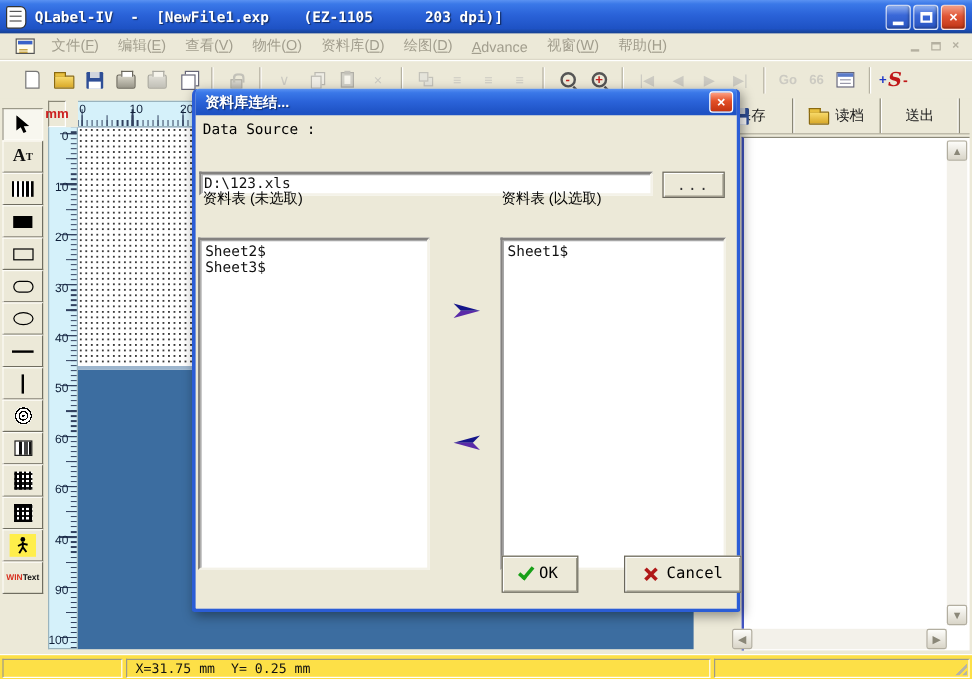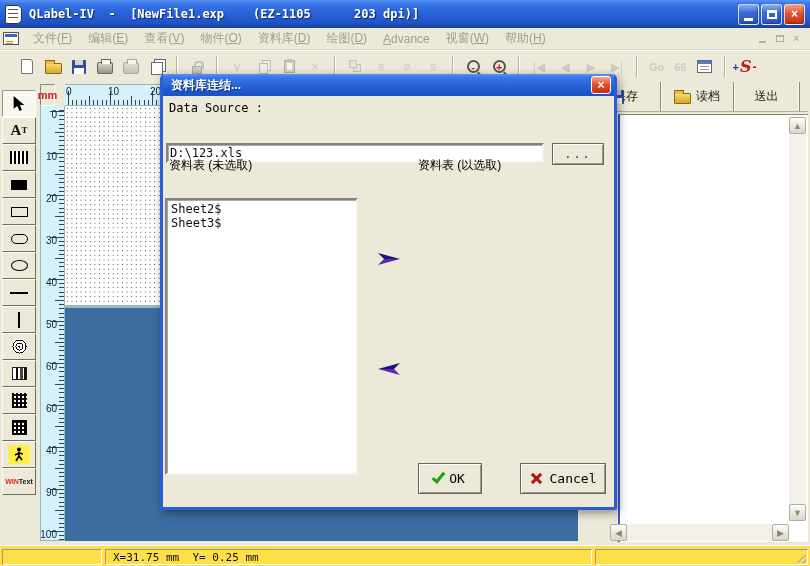--- a/index.html
+++ b/index.html
@@ -18,21 +18,21 @@
   .win-btns { display:flex; gap:2px; }
   .win-btn { width:21px; height:21px; border-radius:3px; border:1px solid rgba(255,255,255,.75);
     display:flex; align-items:center; justify-content:center; color:#fff; font-weight:bold; font-size:12px;
     background:linear-gradient(180deg,#8fb0f0 0%,#3a68d8 40%,#2a55c0 100%); box-shadow:inset -1px -1px 2px rgba(0,0,0,.3); }
   .win-btn.close { background:linear-gradient(180deg,#f4a088 0%,#e05535 45%,#c03515 100%); }
   .win-btn .minbar { width:9px; height:3px; background:#fff; margin-top:10px; }
   .win-btn .maxbox { width:10px; height:9px; border:2px solid #fff; border-top-width:3px; }
 
   
   .menubar { position:absolute; left:0; top:28px; width:810px; height:22px; background:#ece9d8;
-    display:flex; align-items:center; padding-left:3px; border-bottom:1px solid #dcd8c8; }
+    display:flex; align-items:center; padding-left:13px; border-bottom:1px solid #dcd8c8; }
   .menu-doc-icon { width:16px; height:13px; background:#fffbe8; border:1px solid #555; position:relative; margin-right:6px; flex:none; }
   .menu-doc-icon:before { content:""; position:absolute; left:1px; top:1px; right:1px; height:3px; background:#3a62c8; }
   .menu-doc-icon:after { content:""; position:absolute; left:2px; bottom:2px; width:7px; height:1px; background:#b89020; box-shadow:0 2px 0 #b89020; }
   .menu-item { color:#a29e8e; padding:0 8px; font-size:12px; white-space:nowrap; }
   .menu-item u { text-decoration:underline; }
   .mdi-btns { margin-left:auto; display:flex; gap:2px; padding-right:6px; }
   .mdi-btn { width:15px; height:13px; display:flex; align-items:center; justify-content:center; color:#b4b0a0; font-size:10px; font-weight:bold; }
   .mdi-btn .minbar { width:7px; height:2px; background:#b4b0a0; margin-top:7px; }
   .mdi-btn .maxbox { width:8px; height:7px; border:1px solid #b4b0a0; border-top-width:2px; }
 
@@ -169,21 +169,21 @@
   .dbtn { background:#ece9d8; border:1px solid #6a675c; box-shadow:inset 1px 1px 0 #fff, inset -1px -1px 0 #9a9786;
     display:flex; align-items:center; justify-content:center; position:absolute; font-family:"DejaVu Sans Mono",monospace; }
   .browse { left:389px; top:47px; width:52px; height:22px; letter-spacing:2px; color:#333; }
   .listbox { position:absolute; top:102px; height:277px; background:#fff;
     border:2px solid; border-color:#848280 #f4f2e8 #f4f2e8 #848280; box-shadow:inset 1px 1px 0 rgba(60,60,60,.45);
     padding:2px 4px; overflow:hidden; }
   .lrow { line-height:14px; white-space:pre; }
   .arrow-btn { position:absolute; left:212px; width:28px; height:20px; display:flex; align-items:center; justify-content:center; }
   .okcancel { top:367px; height:31px; font-size:13px; gap:7px; color:#000; }
   .ok { left:255px; width:64px; }
-  .cancel { left:357px; width:86px; }
+  .cancel { left:357px; width:98px; }
   .check { width:7px; height:13px; border-right:3px solid #18a018; border-bottom:3px solid #18a018; transform:rotate(40deg); margin-top:-4px; }
   .xmark { position:relative; width:13px; height:13px; }
   .xmark:before, .xmark:after { content:""; position:absolute; left:5px; top:0; width:3px; height:13px; background:#b01818; }
   .xmark:before { transform:rotate(45deg); } .xmark:after { transform:rotate(-45deg); }
 </style>
 </head>
 <body>
 
 <div id="root">
 
@@ -435,20 +435,23 @@
       </div>
       <div class="dbtn browse">...</div>
 
       <span class="dlabel cjk" style="left:6px;top:61px;">资料表 (未选取)</span>
       <span class="dlabel cjk" style="left:255px;top:61px;">资料表 (以选取)</span>
 
       <div class="listbox" style="left:2px;width:193px;" id="list-unselected">
           <div class="lrow">Sheet2$</div>
           <div class="lrow">Sheet3$</div>
         </div>
+      <div class="listbox" style="left:254px;width:188px;" id="list-selected">
+          <div class="lrow">Sheet1$</div>
+        </div>
 
       <span class="arrow-btn" style="top:153px;">
         <svg width="26" height="16" viewBox="0 0 26 16">
           <polygon points="2,2 24,8 8,8" fill="#15158a"></polygon>
           <polygon points="8,8 24,8 2,14" fill="#5a2aa8"></polygon>
         </svg>
       </span>
       <span class="arrow-btn" style="top:263px;transform:scaleX(-1);">
         <svg width="26" height="16" viewBox="0 0 26 16">
           <polygon points="2,2 24,8 8,8" fill="#15158a"></polygon>

